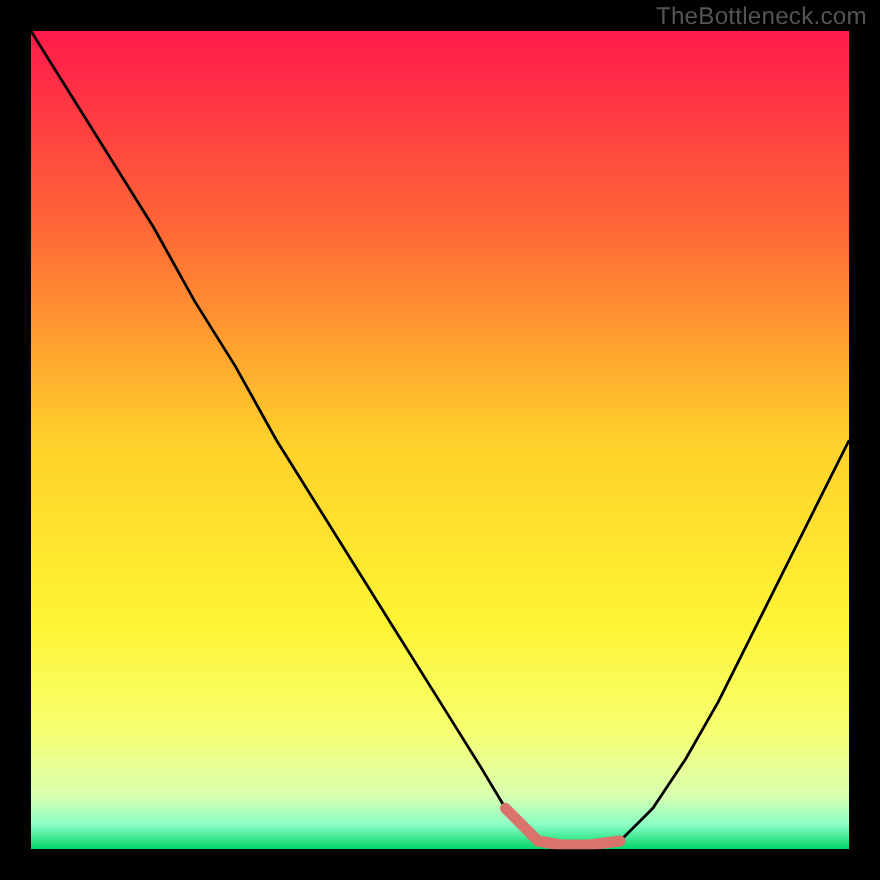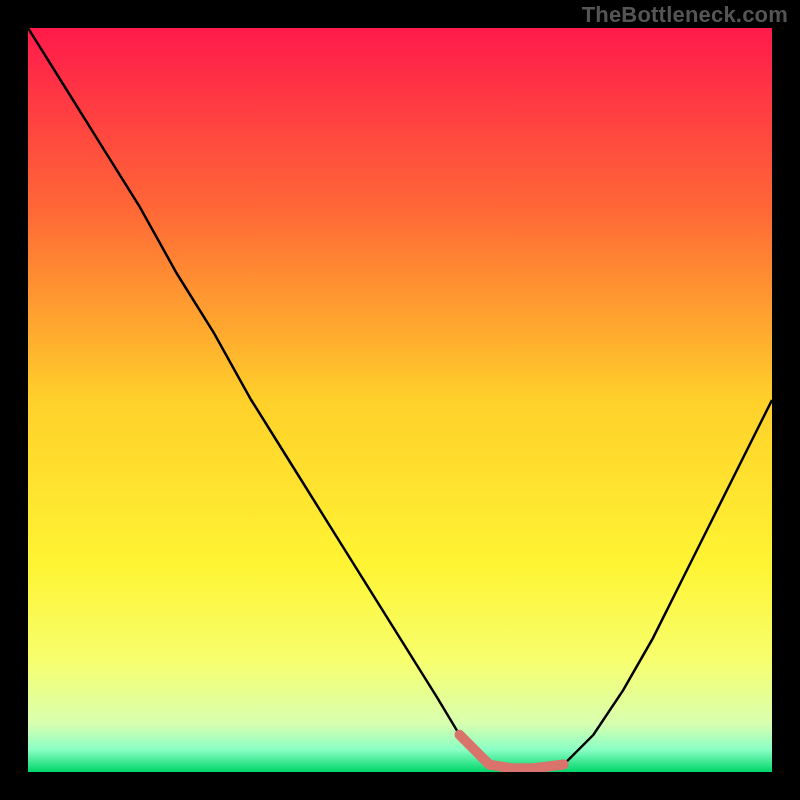--- a/index.html
+++ b/index.html
@@ -15,21 +15,21 @@
     position: relative;
     width: 800px;
     height: 800px;
     background: #000;
   }
   .watermark {
     position: absolute;
     top: 2px;
     right: 12px;
     font-size: 22px;
-    font-weight: 700;
+    font-weight: 400;
     color: #555;
     letter-spacing: 0.2px;
     font-family: Arial, sans-serif;
     z-index: 5;
   }
   .plot {
     position: absolute;
     left: 28px;
     top: 28px;
     width: 744px;

